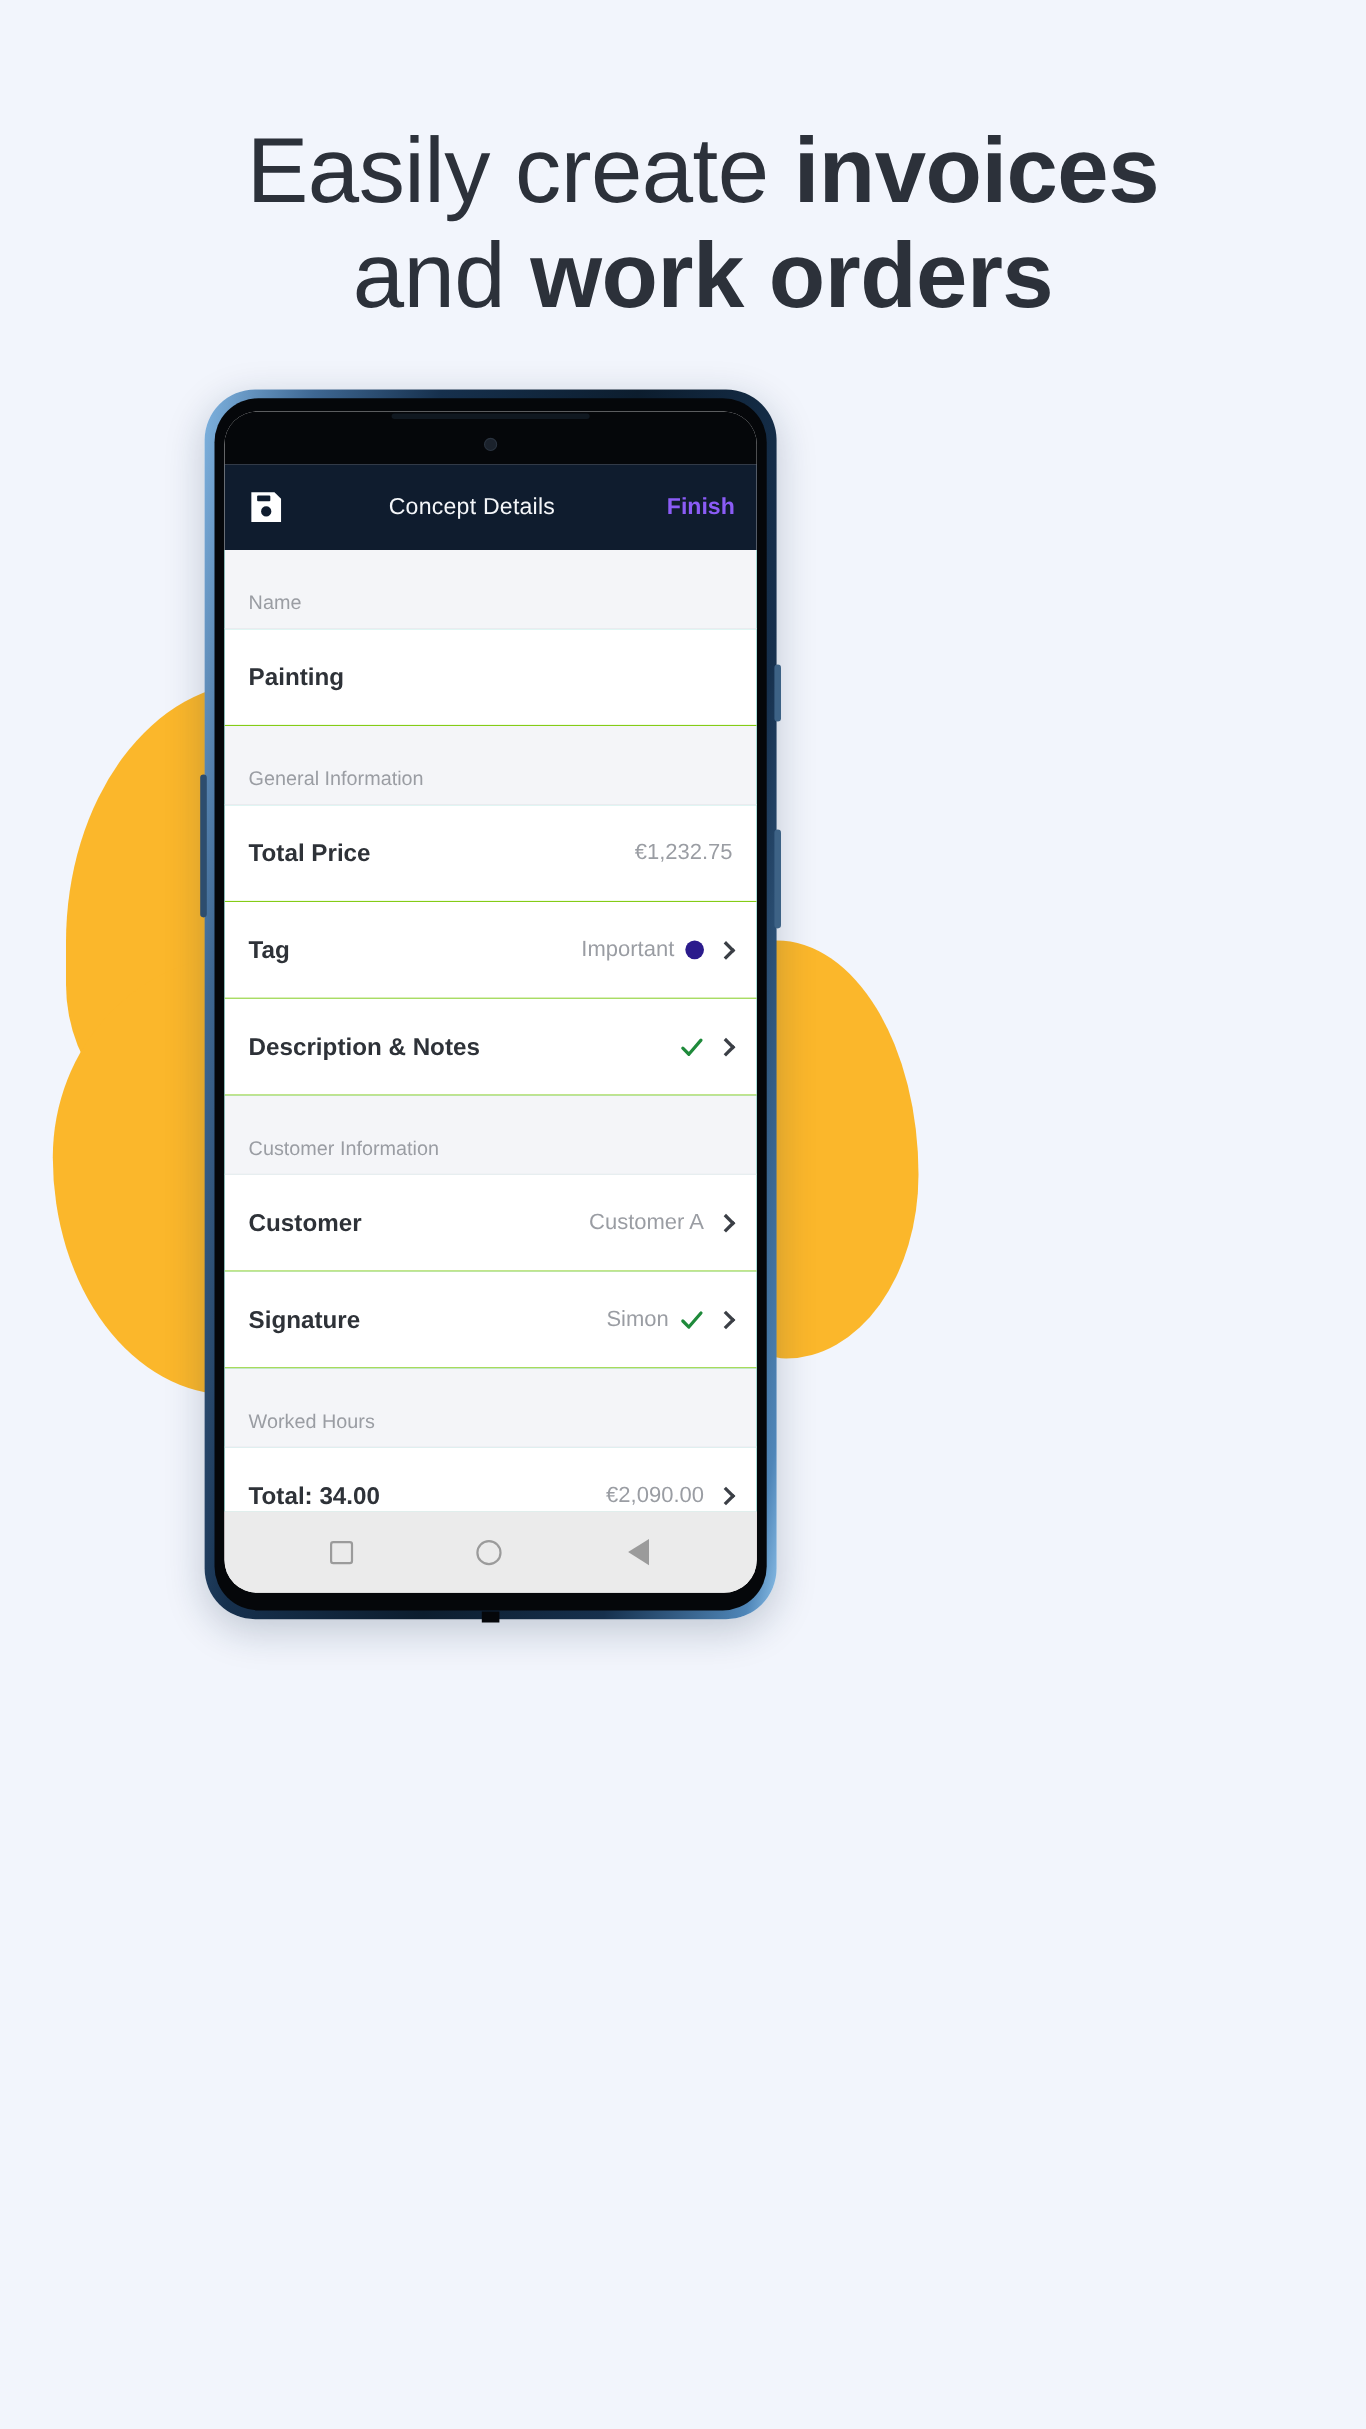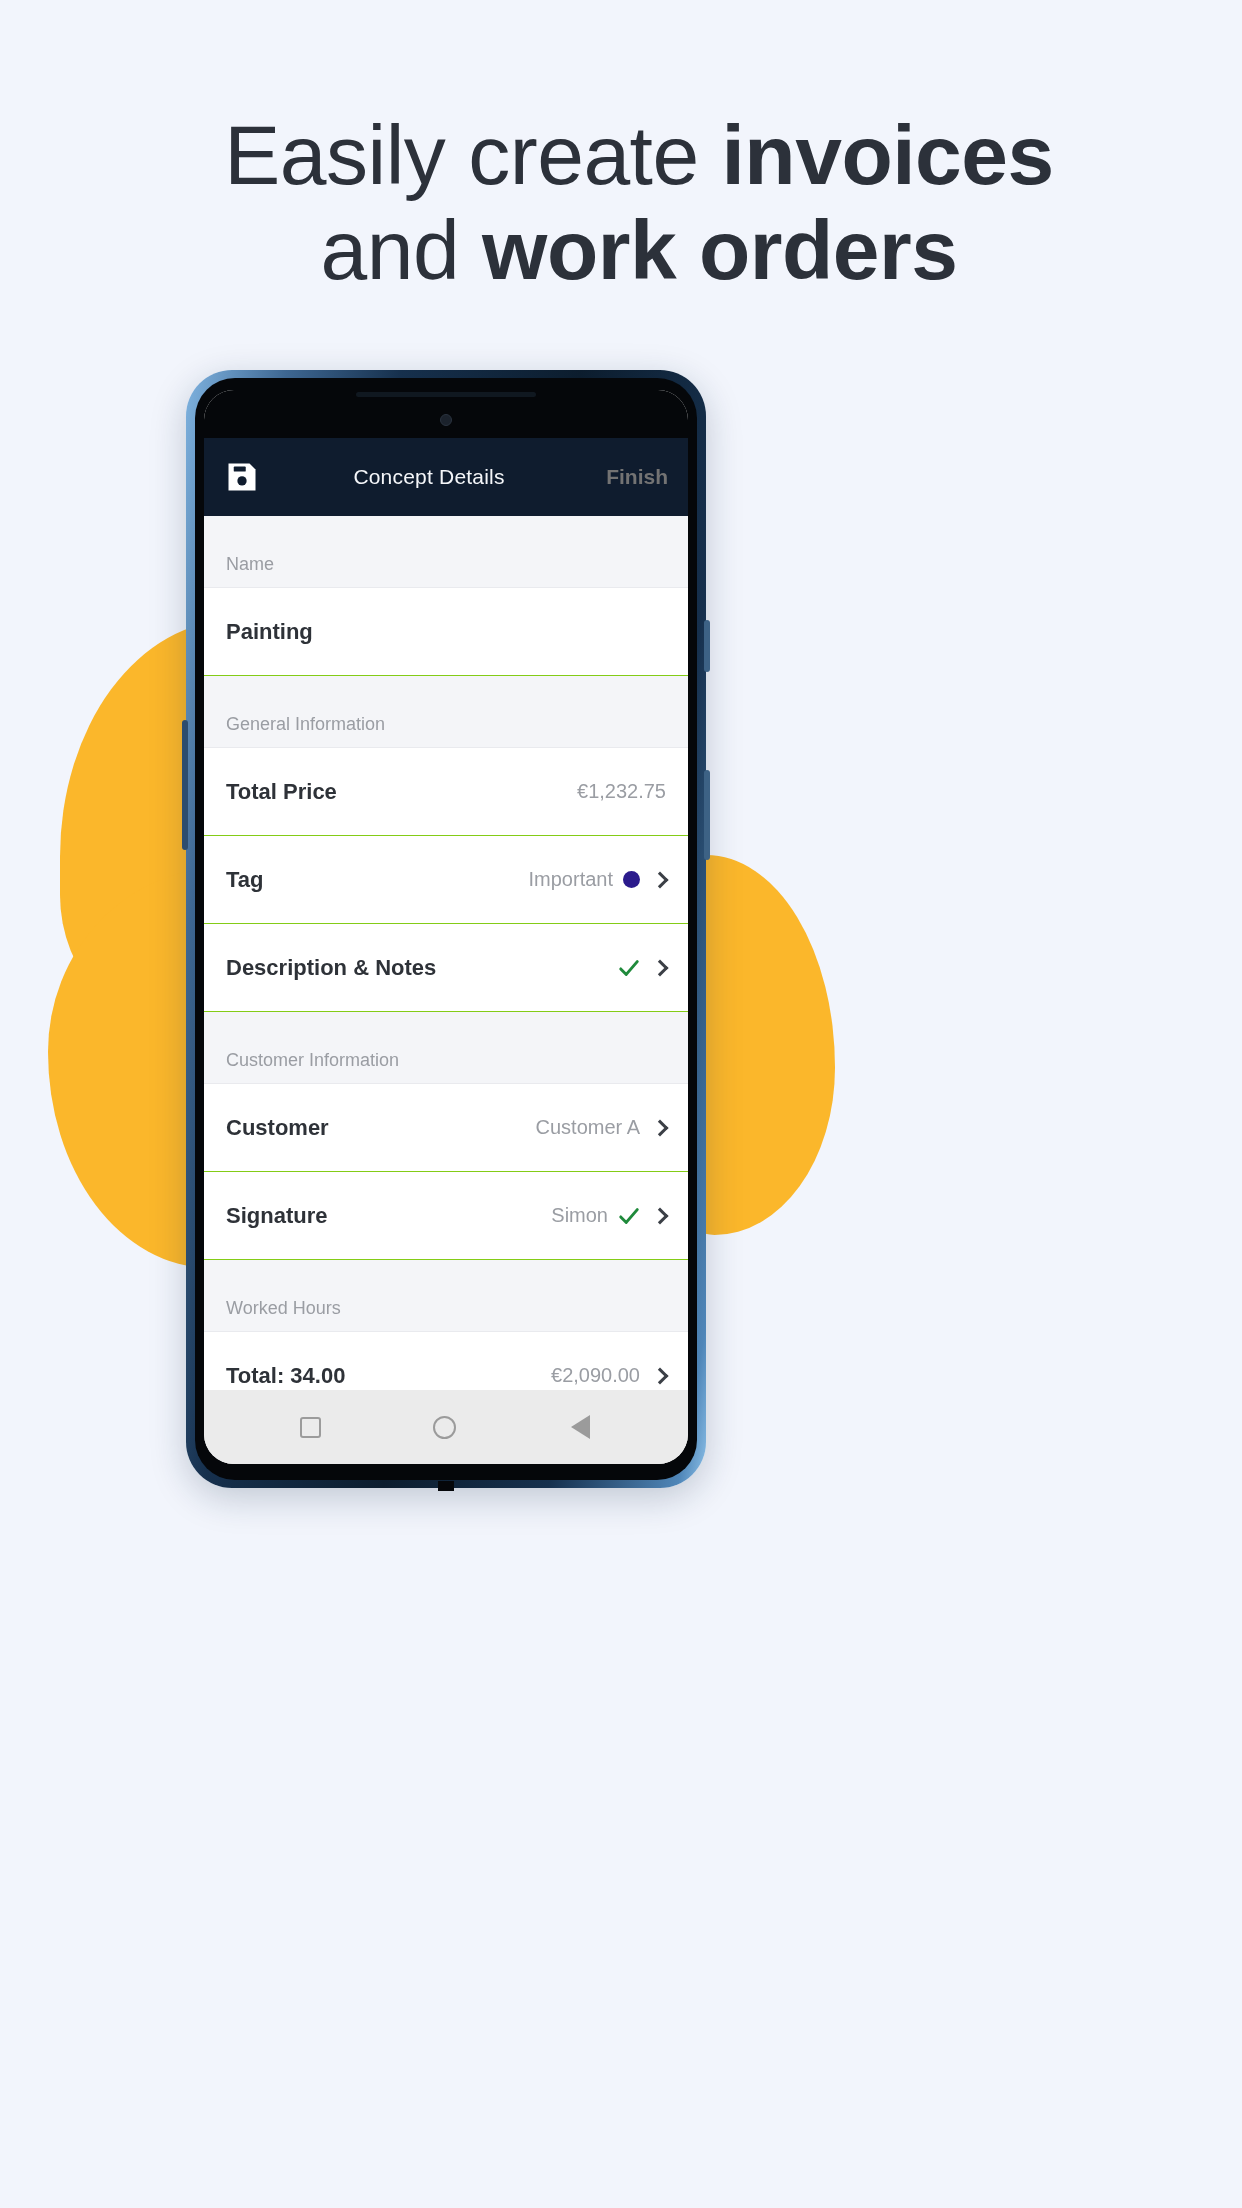--- a/index.html
+++ b/index.html
@@ -47,21 +47,21 @@
     top: 855px;
     width: 215px;
     height: 380px;
     border-radius: 40% 60% 56% 44% / 40% 56% 44% 60%;
   }
 
   
   .phone {
     position: absolute;
     left: 186px;
-    top: 370px;
+    top: 354px;
     width: 520px;
     height: 1118px;
     z-index: 5;
   }
   .phone-body {
     position: absolute;
     inset: 0;
     border-radius: 46px;
     background: linear-gradient(100deg,#7fb3e0 0%, #3e6792 14%, #16304d 30%, #0c1d2e 55%, #16304d 78%, #4f86b8 96%, #8ec2ea 100%);
     box-shadow: 0 10px 36px rgba(20,40,70,0.22);
@@ -141,21 +141,21 @@
     font-size: 21px;
     font-weight: 400;
     color: #f4f6f9;
     letter-spacing: 0.2px;
   }
   .appbar-action {
     width: 90px;
     text-align: right;
     font-size: 21px;
     font-weight: 700;
-    color: #737373;
+    color: #8b5cf6;
   }
 
   
   .list { flex: 1 1 auto; background: #14b8a6; overflow: hidden; }
   .section-header {
     background: #f4f5f8;
     padding: 22px 22px 12px 22px;
     font-size: 18px;
     color: #9a9da3;
     font-weight: 400;

